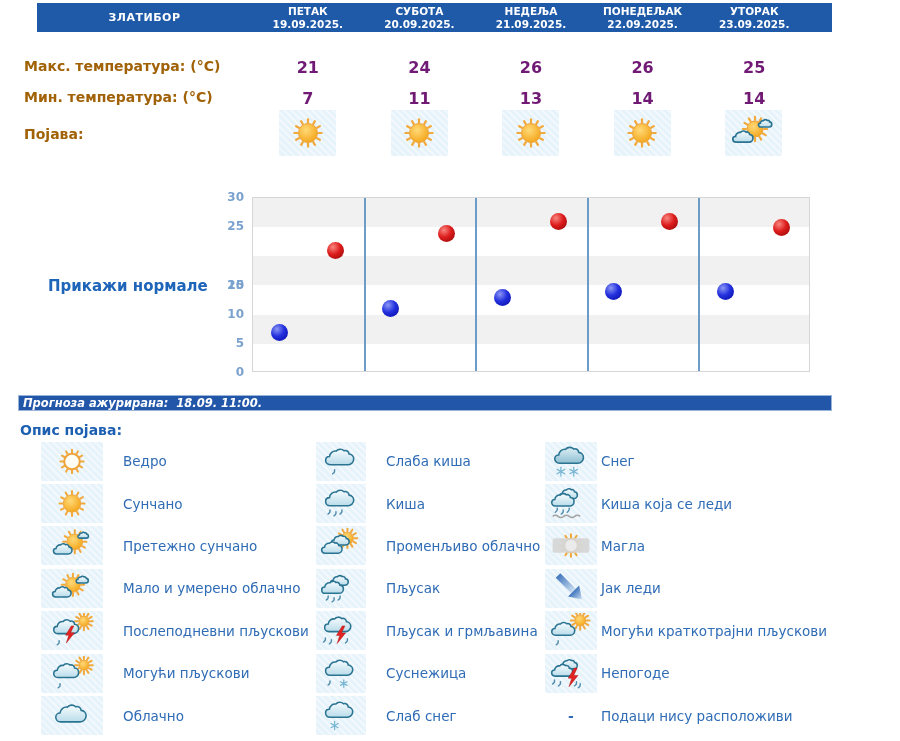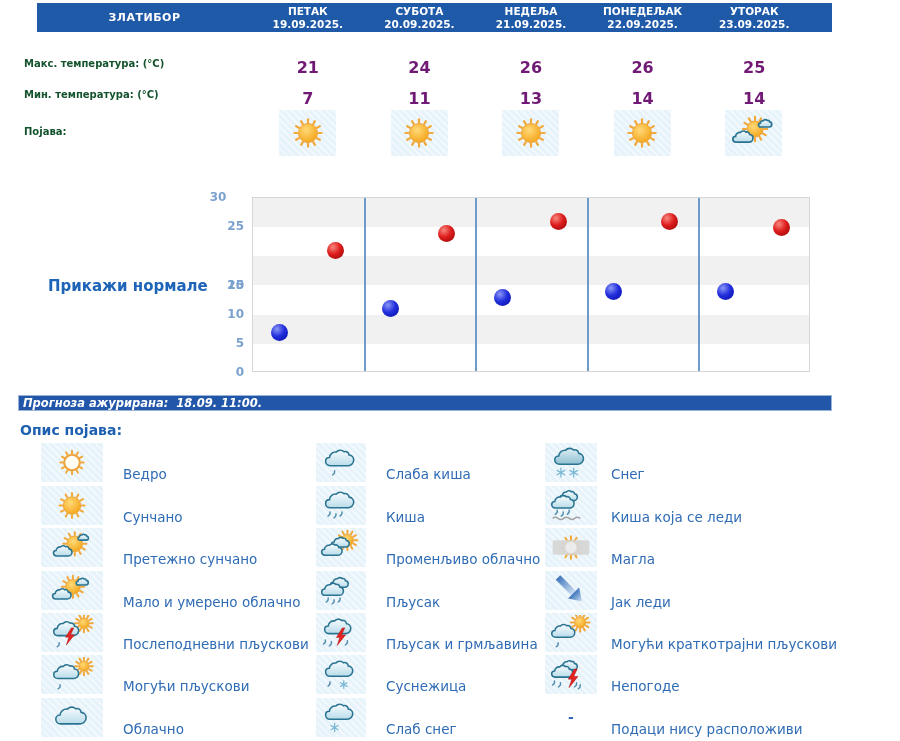--- a/index.html
+++ b/index.html
@@ -9,21 +9,21 @@
   #app{position:absolute;inset:0}
 
   
   .fc-header{position:absolute;left:37px;top:3px;width:795px;height:29px;
              background:#1f5aa9;display:flex;color:#fff}
   .station-cell{width:215px;display:flex;align-items:center;justify-content:center;
                 font-size:11px;font-weight:bold;letter-spacing:.5px}
   .day-cell{width:111.6px;display:flex;flex-direction:column;align-items:center;
             justify-content:center;font-size:10.5px;font-weight:bold;line-height:13px;white-space:nowrap}
 
-  .row-label{position:absolute;left:24px;font-size:10px;font-weight:bold;color:#14532d;white-space:nowrap}
+  .row-label{position:absolute;left:24px;font-size:14px;font-weight:bold;color:#a16207;white-space:nowrap}
   .val{position:absolute;width:111.6px;text-align:center;font-size:16px;font-weight:bold;color:#701a75}
 
   .picell{position:absolute;top:110px;width:57px;height:46px;background:#e7f3fa;
           background-image:repeating-linear-gradient(45deg,rgba(255,255,255,.45) 0 2px,transparent 2px 5px);
           display:flex;align-items:center;justify-content:center}
 
   
   .normals{position:absolute;left:48px;top:277px;font-size:15px;font-weight:bold;
            color:#1e64b8;cursor:pointer;white-space:nowrap}
   .yaxis{position:absolute;left:192px;top:197px;width:52px;height:175px}
@@ -39,29 +39,29 @@
 
   
   .ubar{position:absolute;left:18px;top:395px;width:814px;height:16px;background:#2156a9;
         border:1px solid #9ab4d8;display:flex;align-items:center}
   .ubar span{color:#fff;font-size:11.5px;font-weight:bold;font-style:italic;padding-left:4px;white-space:pre}
 
   
   .ltitle{position:absolute;left:20px;top:422px;font-size:14px;font-weight:bold;color:#1d5fb0}
   .lcol{position:absolute;top:440px}
   .lcol1{left:41px}.lcol2{left:316px}.lcol3{left:545px}
-  .lrow{height:42.4px;display:flex;align-items:flex-end}
+  .lrow{height:42.4px;display:flex;align-items:center}
   .lic{height:39px;background:#e7f3fa;
        background-image:repeating-linear-gradient(45deg,rgba(255,255,255,.45) 0 2px,transparent 2px 5px);
        display:flex;align-items:center;justify-content:center;flex:none}
   .lcol1 .lic{width:62px}.lcol2 .lic{width:50px}.lcol3 .lic{width:52px}
   .lic.nodata{background:none;font-size:14px;font-weight:bold;color:#2f6cb5}
   .llb{margin-left:20px;font-size:13.5px;color:#2f6cb5;white-space:nowrap}
   .lcol2 .llb{}
-  .lcol3 .llb{margin-left:14px}
+  .lcol3 .llb{margin-left:4px}
 </style>
 </head>
 <body>
 
 <div id="app">
 
   <div class="fc-header">
     <div class="station-cell">ЗЛАТИБОР</div>
     <div class="day-cell">
       <span>ПЕТАК</span>
@@ -245,21 +245,21 @@
     </div>
 
   <div class="normals">Прикажи нормале</div>
   <div class="yaxis">
       <div class="ytick" style="top: 167px;">0</div>
       <div class="ytick" style="top: 137.833px;">5</div>
       <div class="ytick" style="top: 108.667px;">10</div>
       <div class="ytick" style="top: 79.5px;">15</div>
       <div class="ytick" style="top: 50.3333px; margin-top: 30px;">20</div>
       <div class="ytick" style="top: 21.1667px;">25</div>
-      <div class="ytick" style="top: -8px; text-align: center;">30</div>
+      <div class="ytick" style="top: -8px;">30</div>
     </div>
   <div class="plot">
       <div class="sep" style="left: 110.6px;"></div>
       <div class="sep" style="left: 222.2px;"></div>
       <div class="sep" style="left: 333.8px;"></div>
       <div class="sep" style="left: 445.4px;"></div>
       <div class="dot red" title="Макс. температура (°C): 21" style="left: 73.5px; top: 44px;"></div>
       <div class="dot red" title="Макс. температура (°C): 24" style="left: 185.1px; top: 26.5px;"></div>
       <div class="dot red" title="Макс. температура (°C): 26" style="left: 296.7px; top: 14.8333px;"></div>
       <div class="dot red" title="Макс. температура (°C): 26" style="left: 408.3px; top: 14.8333px;"></div>

